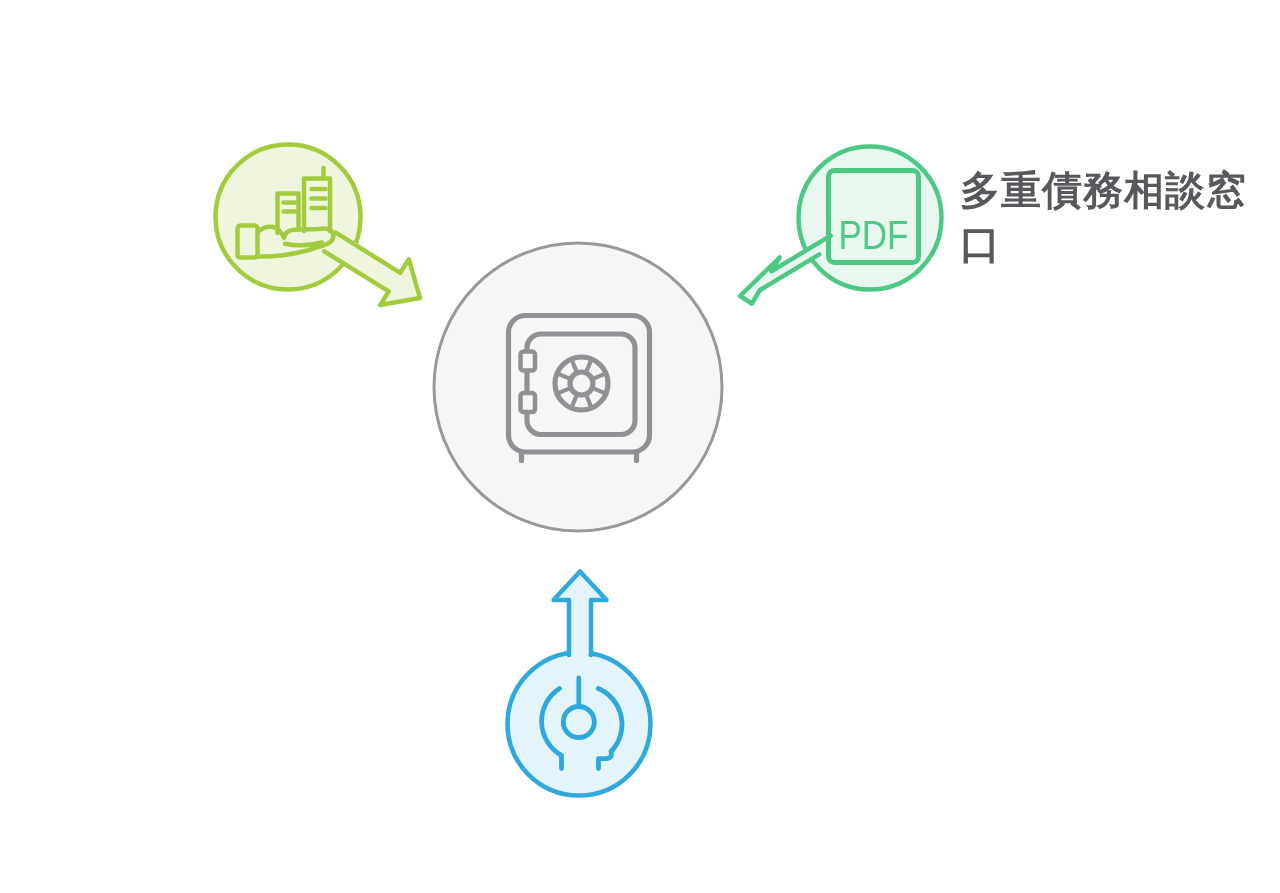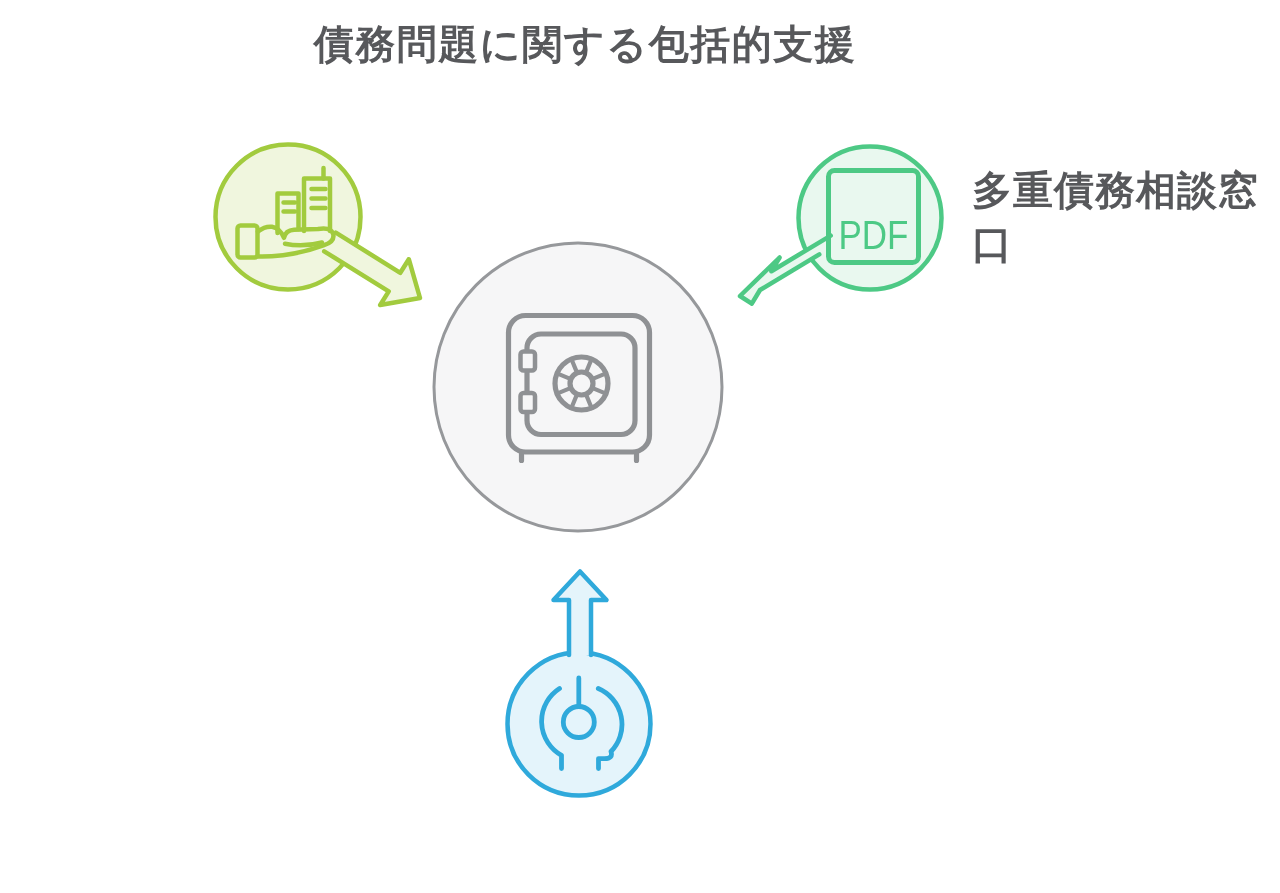--- a/index.html
+++ b/index.html
@@ -24,21 +24,21 @@
     white-space: nowrap;
     font-size: 40px; font-weight: 600; letter-spacing: 1.5px;
     color: var(--text);
   }
   .label {
     position: absolute;
     font-size: 40px; font-weight: 600; letter-spacing: 1px; line-height: 52px;
     color: var(--text);
   }
   .label-left   { left: 29px;  top: 191px; white-space: nowrap; }
-  .label-right  { left: 960px; top: 163px; width: 296px; line-height: 54px; margin-left: 12px; }
+  .label-right  { left: 960px; top: 163px; width: 296px; line-height: 54px; }
   .label-bottom { left: 580px; top: 818px; transform: translateX(-50%); white-space: nowrap; }
 
   
   .node-lime  { fill: var(--limeFill);  stroke: var(--lime);  stroke-width: 4.5; }
   .node-green { fill: var(--greenFill); stroke: var(--green); stroke-width: 4.5; }
   .node-blue  { fill: var(--blueFill);  stroke: var(--blue);  stroke-width: 4.5; }
   .node-gray  { fill: var(--grayFill);  stroke: var(--gray);  stroke-width: 3; }
 
   
   .arrow { stroke-width: 4.5; stroke-linejoin: round; stroke-linecap: round; }
@@ -58,21 +58,20 @@
     fill: var(--green);
     font-family: "Liberation Sans", sans-serif;
     font-size: 41px; font-weight: 400;
   }
 </style>
 </head>
 <body>
 
 <div class="canvas">
 
-  <div class="title">債務問題に関する包括的支援</div>
 
   <svg class="art" viewBox="0 0 1280 893" xmlns="http://www.w3.org/2000/svg">
 
     <g>
       <circle class="node-gray" cx="578" cy="387" r="144"></circle>
       <g>
         <rect class="ic ic-gray" x="508.5" y="315.5" width="141" height="136.5" rx="17"></rect>
         <rect class="ic ic-gray" x="527" y="334" width="108" height="100.5" rx="14"></rect>
         <path class="ic ic-gray" d="M 521.5 452 V 460.5 M 636.5 452 V 460.5"></path>
         <rect class="hinge" x="520.5" y="351.5" width="14.5" height="19" rx="3"></rect>

